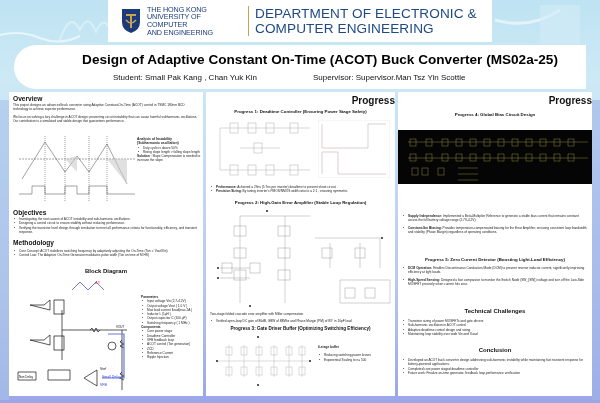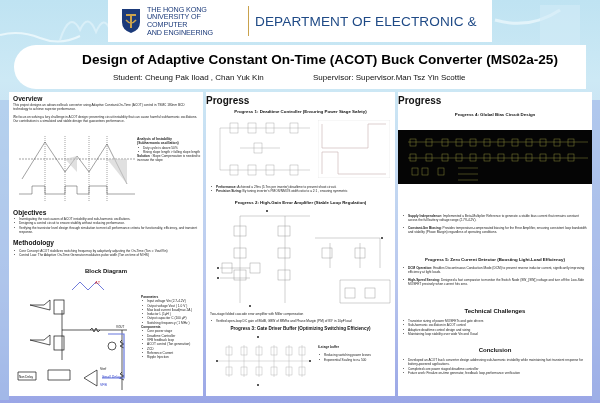--- a/index.html
+++ b/index.html
@@ -14,21 +14,21 @@
 .dept{font-size:13.6px;line-height:15px;color:#1f4a86;letter-spacing:.1px;}
 .title-bar{position:absolute;left:14px;top:45px;width:572px;height:44px;background:#fff;border-radius:22px 0 0 22px;}
 .title{position:absolute;left:0;top:4px;width:600px;text-align:center;font-weight:bold;font-size:13.6px;color:#000;}
 .authors{position:absolute;top:28px;font-size:8px;color:#111;}
 .panel{position:absolute;background:#fff;}
 .p-left{left:9px;top:92px;width:194px;height:304px;}
 .p-mid{left:206px;top:92px;width:189px;height:304px;}
 .p-right{left:398px;top:92px;width:194px;height:304px;}
 .h1{font-weight:bold;font-size:6.6px;color:#111;}
 .h2{font-weight:bold;font-size:5.2px;color:#111;text-align:center;}
-.hbig{font-weight:bold;font-size:10px;text-align:left;color:#111;}
+.hbig{font-weight:bold;font-size:10px;text-align:right;color:#111;}
 .txt{font-size:3.2px;line-height:4.3px;color:#222;}
 ul.b{list-style:none;}
 ul.b li{font-size:3.2px;line-height:4.3px;color:#222;padding-left:6px;position:relative;}
 ul.b li::before{content:"•";position:absolute;left:1px;top:0;}
 .fig{position:absolute;}
 .dark{background:#050505;}
 </style>
 </head>
 <body>
 
@@ -49,26 +49,27 @@
     <path d="M5 12 Q10 18 15 12" stroke="#c9a24d" stroke-width="1.5" fill="none"></path>
   </svg>
   <div class="uni-name">
     <div>THE HONG KONG</div>
     <div>UNIVERSITY OF COMPUTER</div>
     <div>AND ENGINEERING</div>
   </div>
   <div class="divider"></div>
   <div class="dept">
     <div>DEPARTMENT OF ELECTRONIC &amp;</div>
+    <div>COMPUTER ENGINEERING</div>
   </div>
 </div>
 
 <div class="title-bar"></div>
 <div class="title" style="top:52px;margin-left:20px;">Design of Adaptive Constant On-Time (ACOT) Buck Converter  (MS02a-25)</div>
-<div class="authors" style="left:113px;top:73px;">Student: Cheung Pak Iload , Chan Yuk Kin</div>
+<div class="authors" style="left:113px;top:73px;">Student: Small Pak Kang , Chan Yuk Kin</div>
 <div class="authors" style="left:313px;top:73px;">Supervisor: Supervisor.Man Tsz Yin Scottie</div>
 
 <div class="panel p-left">
   <div style="position:absolute;left:4px;top:3px;width:186px;">
     <div class="h1">Overview</div>
     <div class="txt" style="margin-top:1px;">This project designs an advanced buck converter using Adaptive Constant-On-Time (ACOT) control in TSMC 180nm BCD technology to achieve superior performance.</div>
     <div class="txt" style="margin-top:3px;">We focus on solving a key challenge in ACOT design: preventing circuit instability that can cause harmful subharmonic oscillations. Our contribution is a simulated and stable design that guarantees performance.</div>
   </div>
   <svg class="fig" style="left:8px;top:42px;width:120px;height:70px;" viewBox="0 0 120 70">
     <g stroke="#444" stroke-width=".5" fill="none">

